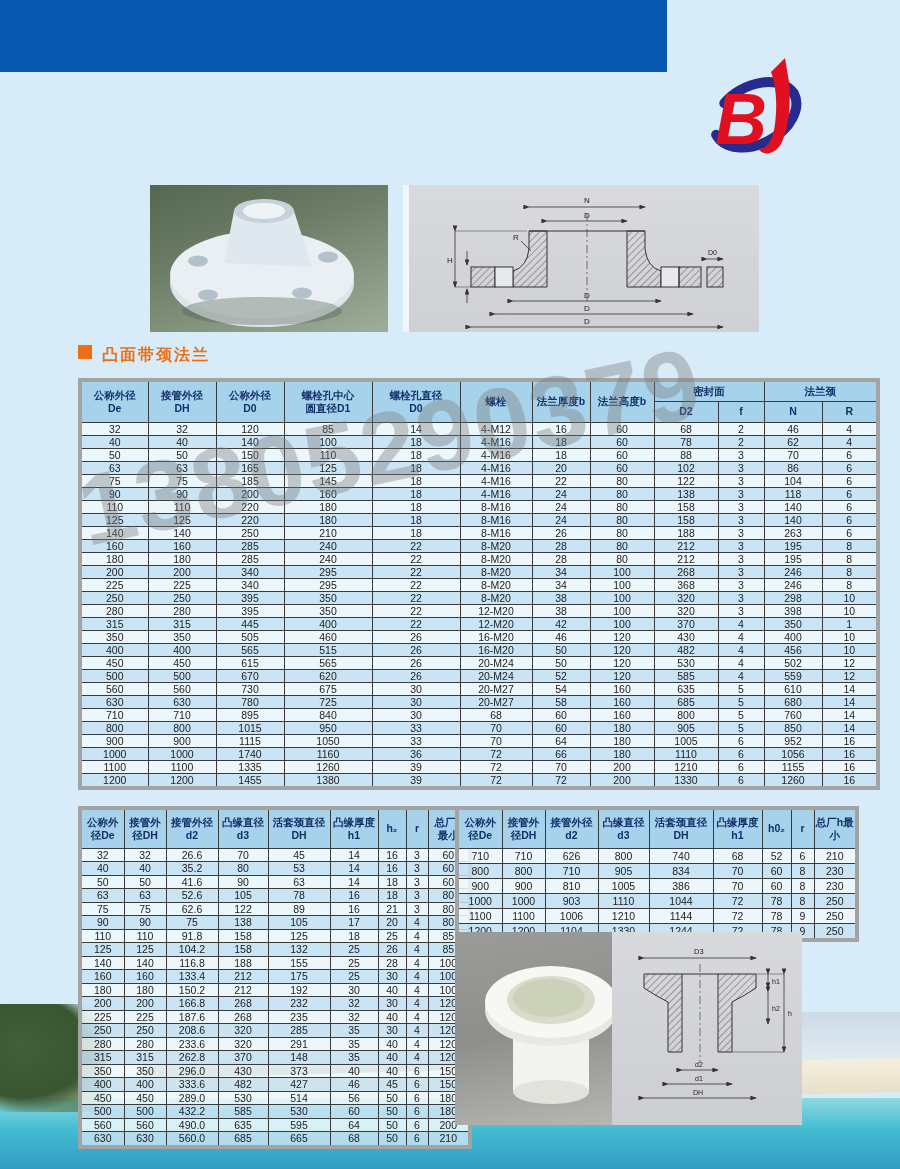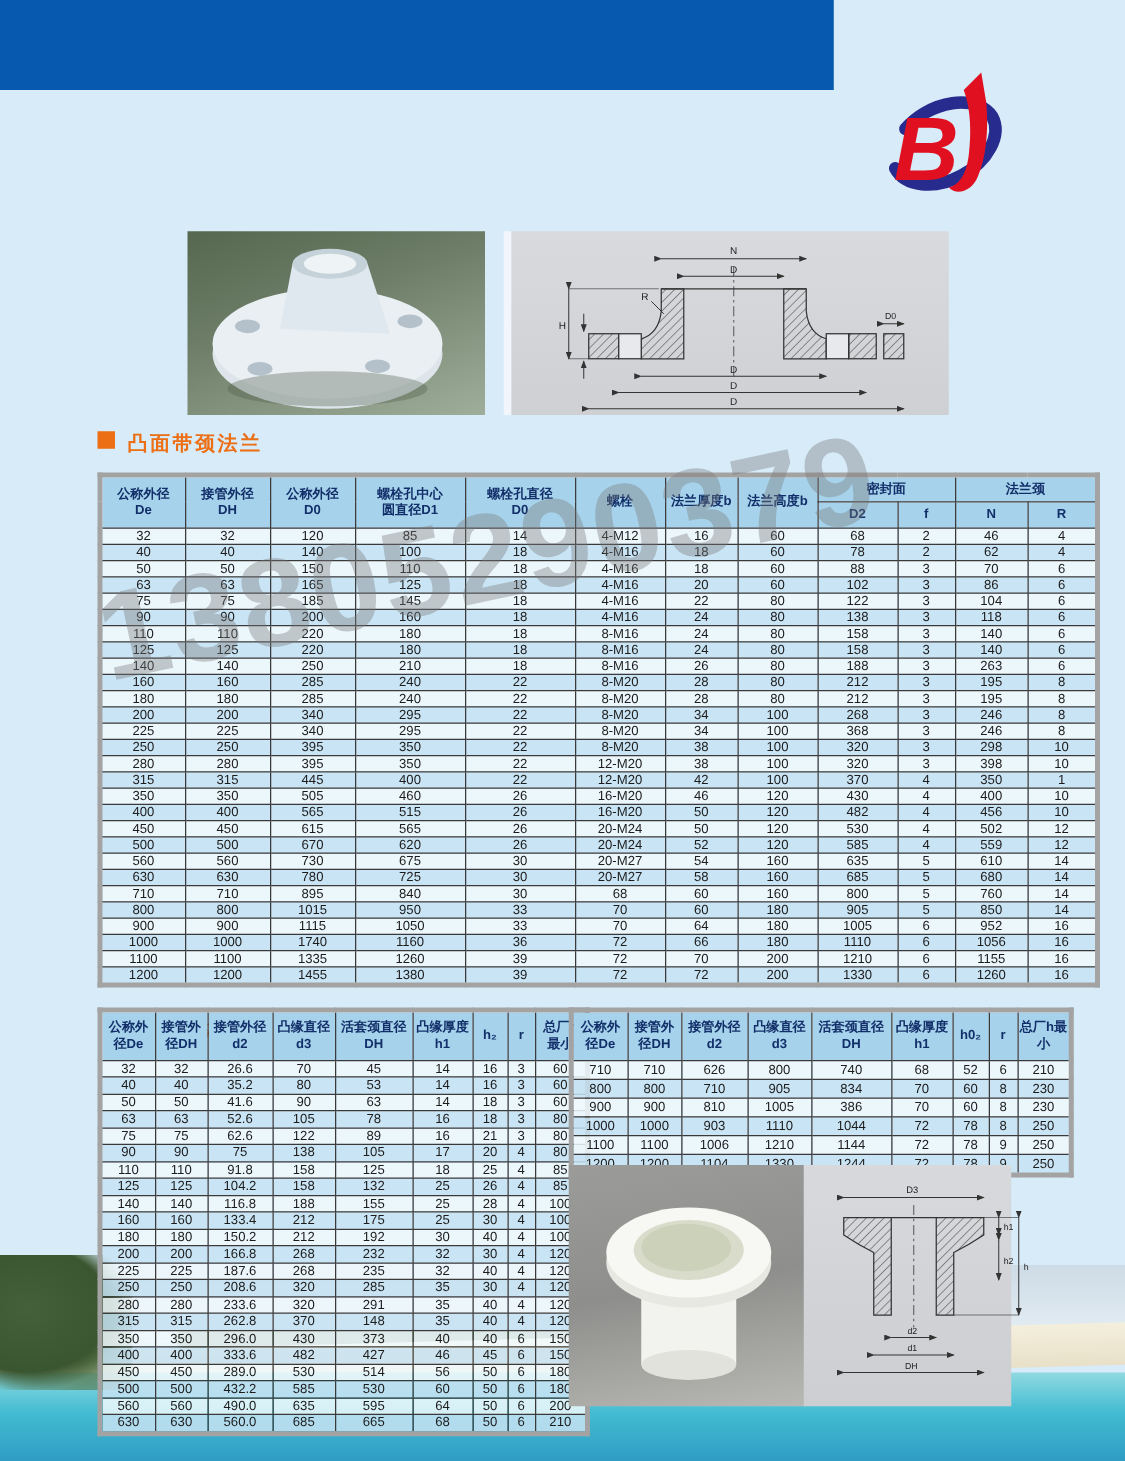--- a/index.html
+++ b/index.html
@@ -41,21 +41,21 @@
   .ring-left tbody td  { font-size:10.5px; height:12.5px; line-height:12.5px; padding:0; }
   .ring-right tbody td { font-size:10.5px; height:14px; line-height:14px; padding:0; }
   
   .watermark { position:absolute; left:80px; top:455px; width:820px; z-index:3;
                font-size:100px; font-weight:bold; color:rgba(120,120,120,0.38);
                transform:rotate(-12deg); transform-origin:left center; letter-spacing:2px;
                pointer-events:none; white-space:nowrap; }
   
   .photo2 { position:absolute; left:455px; top:932px; width:190px; height:193px; z-index:2;
             background:linear-gradient(170deg,#9b9b99 0%,#8e8e8c 50%,#b8b8b4 100%); }
-  .draw2 { position:absolute; left:643px; top:932px; width:166px; height:193px; z-index:2;
+  .draw2 { position:absolute; left:612px; top:932px; width:190px; height:193px; z-index:2;
            background:linear-gradient(180deg,#d8d9dc 0%,#cdced2 100%); }
   
   .beach { position:absolute; left:0; top:1012px; width:900px; height:157px; z-index:1; }
   .beach .sky  { position:absolute; top:0; left:0; width:100%; height:62px;
                  background:linear-gradient(180deg,#cddbe6,#e6eff5); }
   .beach .horizon { position:absolute; top:52px; left:140px; width:760px; height:14px;
                  background:#5a7350; border-radius:8px; opacity:.75; filter:blur(1px); }
   .beach .sand { position:absolute; top:58px; left:-20px; width:960px; height:34px;
                  background:linear-gradient(180deg,#f4efdd,#e8e0c8); transform:rotate(-1.6deg); }
   .beach .sea  { position:absolute; top:86px; left:0; width:100%; height:71px;

